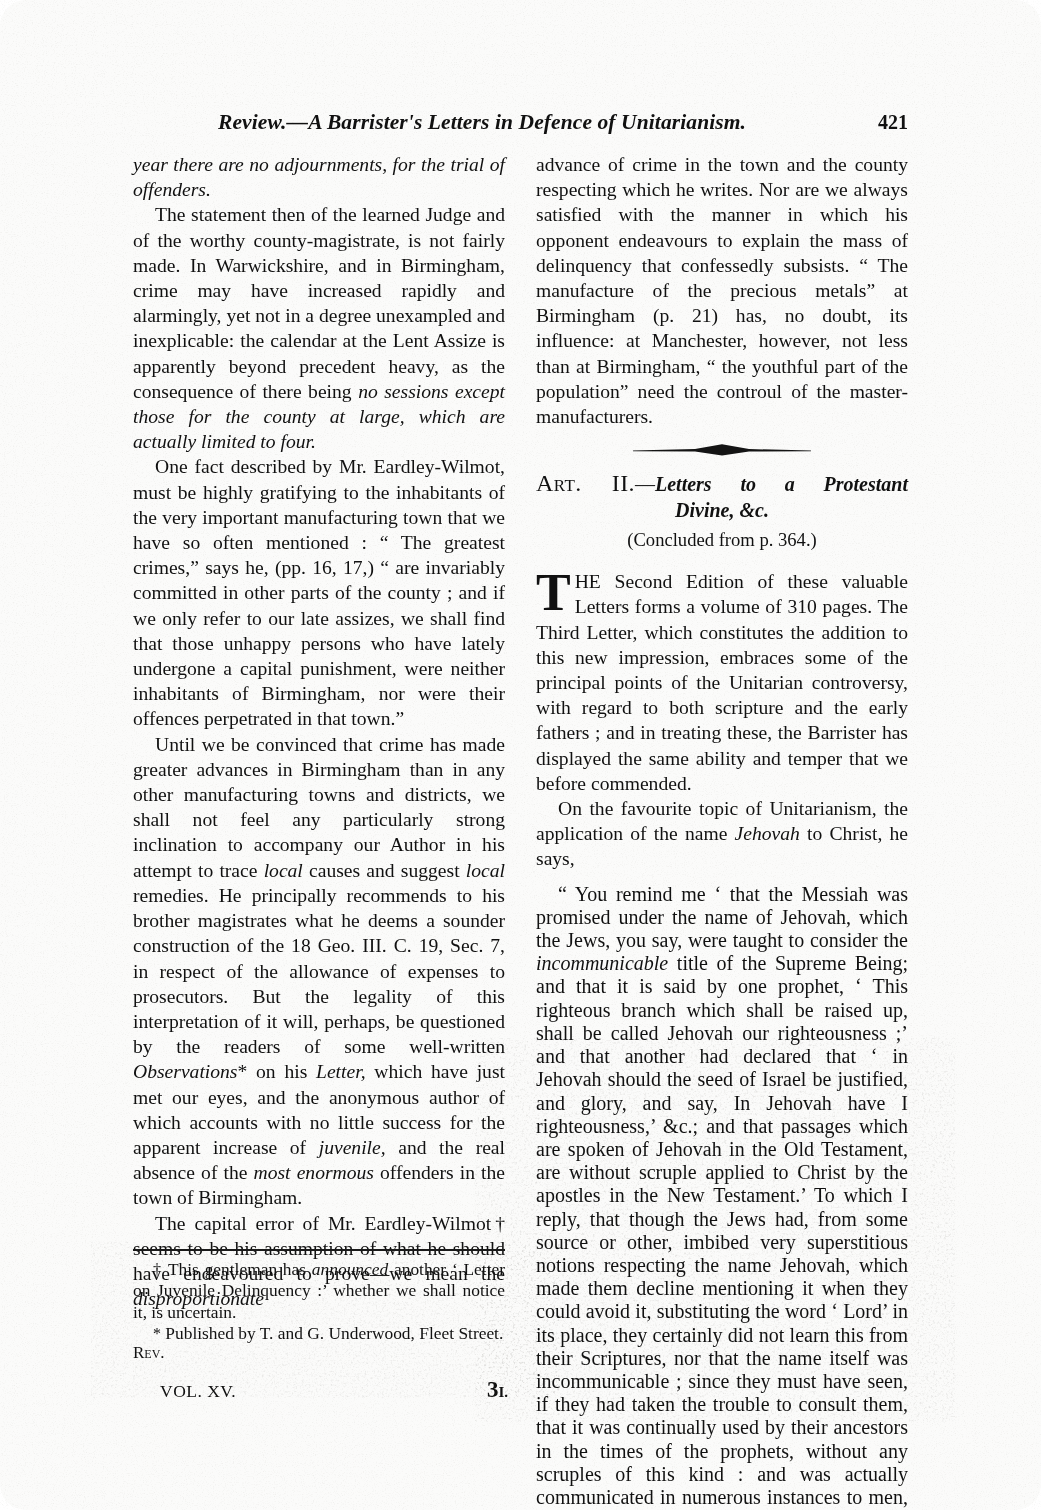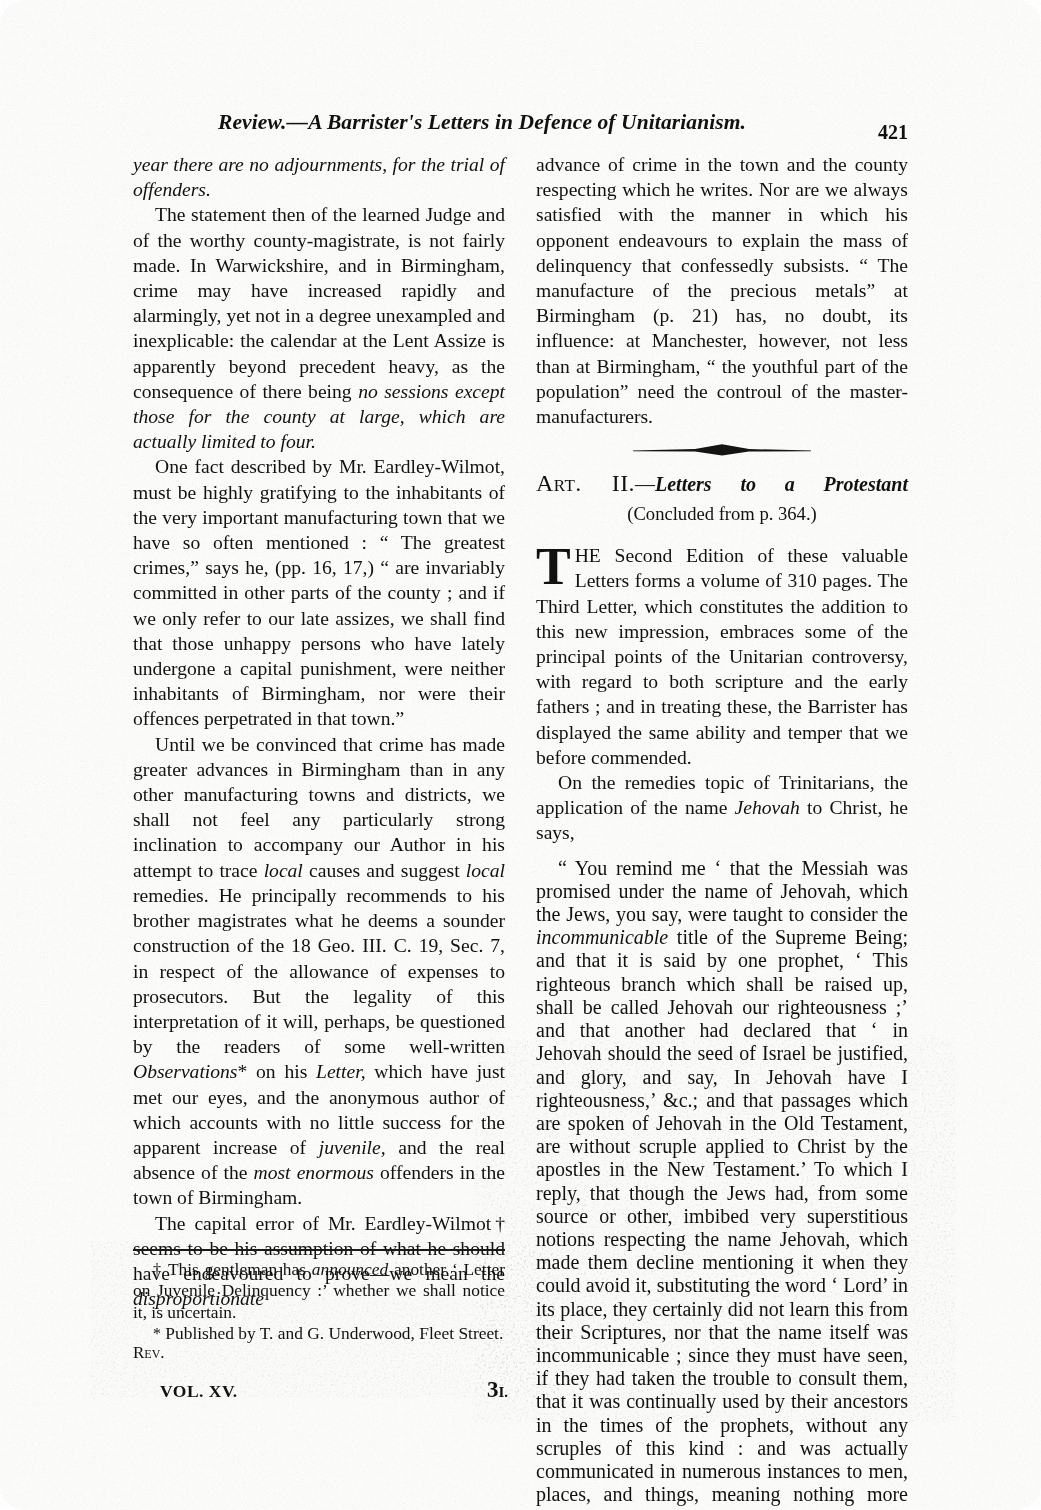--- a/index.html
+++ b/index.html
@@ -45,21 +45,21 @@
     top: 0;
     font-style: italic;
     font-weight: bold;
     font-size: 21.5px;
     letter-spacing: .1px;
     white-space: nowrap;
   }
   #running-head .rh-folio {
     position: absolute;
     right: 2px;
-    top: 11px;
+    top: 1px;
     font-weight: bold;
     font-size: 20px;
   }
 
   
   #columns {
     position: absolute;
     left: 133px;
     top: 152px;
     width: 775px;
@@ -179,21 +179,21 @@
     left: 160px;
     top: 1381px;
     width: 750px;
     height: 26px;
   }
   #page-foot .vol {
     position: absolute;
     left: 0;
     top: 0;
     font-variant: small-caps;
-    font-weight: bold;
+    font-weight: normal;
     font-size: 17.5px;
     letter-spacing: .5px;
   }
   #page-foot .sig {
     position: absolute;
     left: 327px;
     top: -4px;
     font-size: 23px;
     font-weight: bold;
     font-family: Liberation Serif, serif;
@@ -251,27 +251,28 @@
       <p class="noindent">advance of crime in the town and the county respecting which he writes. Nor are we always satisfied with the manner in which his opponent endeavours to explain the mass of delinquency that confessedly subsists. “ The manufacture of the precious metals” at Birmingham (p. 21) has, no doubt, its influence: at Manchester, however, not less than at Birmingham, “ the youthful part of the population” need the controul of the master-manufacturers.</p>
 
       <div class="ornament">
         <svg width="178" height="16" viewBox="0 0 178 16" aria-hidden="true">
           <path d="M0 8.4 L62 7.1 L89 2.2 L116 7.1 L178 8.4 L178 9.3 L116 9.6 L89 13.4 L62 9.6 L0 9.3 Z" fill="#141414"></path>
         </svg>
       </div>
 
       <div class="art-head">
         <div class="art-head-line1"><span class="smallcaps">Art. II.</span><span>—</span><span class="art-title">Letters to a Protestant</span></div>
+        <div class="art-head-line2 art-title">Divine, &amp;c.</div>
       </div>
 
       <div class="art-sub">(Concluded from p. 364.)</div>
 
       <p class="dropcap-para"><span class="dropcap">T</span><span>HE Second Edition of these valuable Letters forms a volume of 310 pages. The Third Letter, which constitutes the addition to this new impression, embraces some of the principal points of the Unitarian controversy, with regard to both scripture and the early fathers ; and in treating these, the Barrister has displayed the same ability and temper that we before commended.</span></p>
 
-      <p class="indent"><span>On the remedies topic of Trinitarians, the application of the name </span><span class="it">Jehovah</span><span> to Christ, he says,</span></p>
+      <p class="indent"><span>On the favourite topic of Unitarianism, the application of the name </span><span class="it">Jehovah</span><span> to Christ, he says,</span></p>
 
       <div class="quote">
         <p class="indent"><span>“ You remind me ‘ that the Messiah was promised under the name of Jehovah, which the Jews, you say, were taught to consider the </span><span class="it">incommunicable</span><span> title of the Supreme Being; and that it is said by one prophet, ‘ This righteous branch which shall be raised up, shall be called Jehovah our righteousness ;’ and that another had declared that ‘ in Jehovah should the seed of Israel be justified, and glory, and say, In Jehovah have I righteousness,’ &amp;c.; and that passages which are spoken of Jehovah in the Old Testament, are without scruple applied to Christ by the apostles in the New Testament.’ To which I reply, that though the Jews had, from some source or other, imbibed very superstitious notions respecting the name Jehovah, which made them decline mentioning it when they could avoid it, substituting the word ‘ Lord’ in its place, they certainly did not learn this from their Scriptures, nor that the name itself was incommunicable ; since they must have seen, if they had taken the trouble to consult them, that it was continually used by their ancestors in the times of the prophets, without any scruples of this kind : and was actually communicated in numerous instances to men, places, and things, meaning nothing more than that</span></p>
       </div>
 
     </div>
   </div>
 
   <div id="footnotes">
     <div id="footnote-rule"></div>

